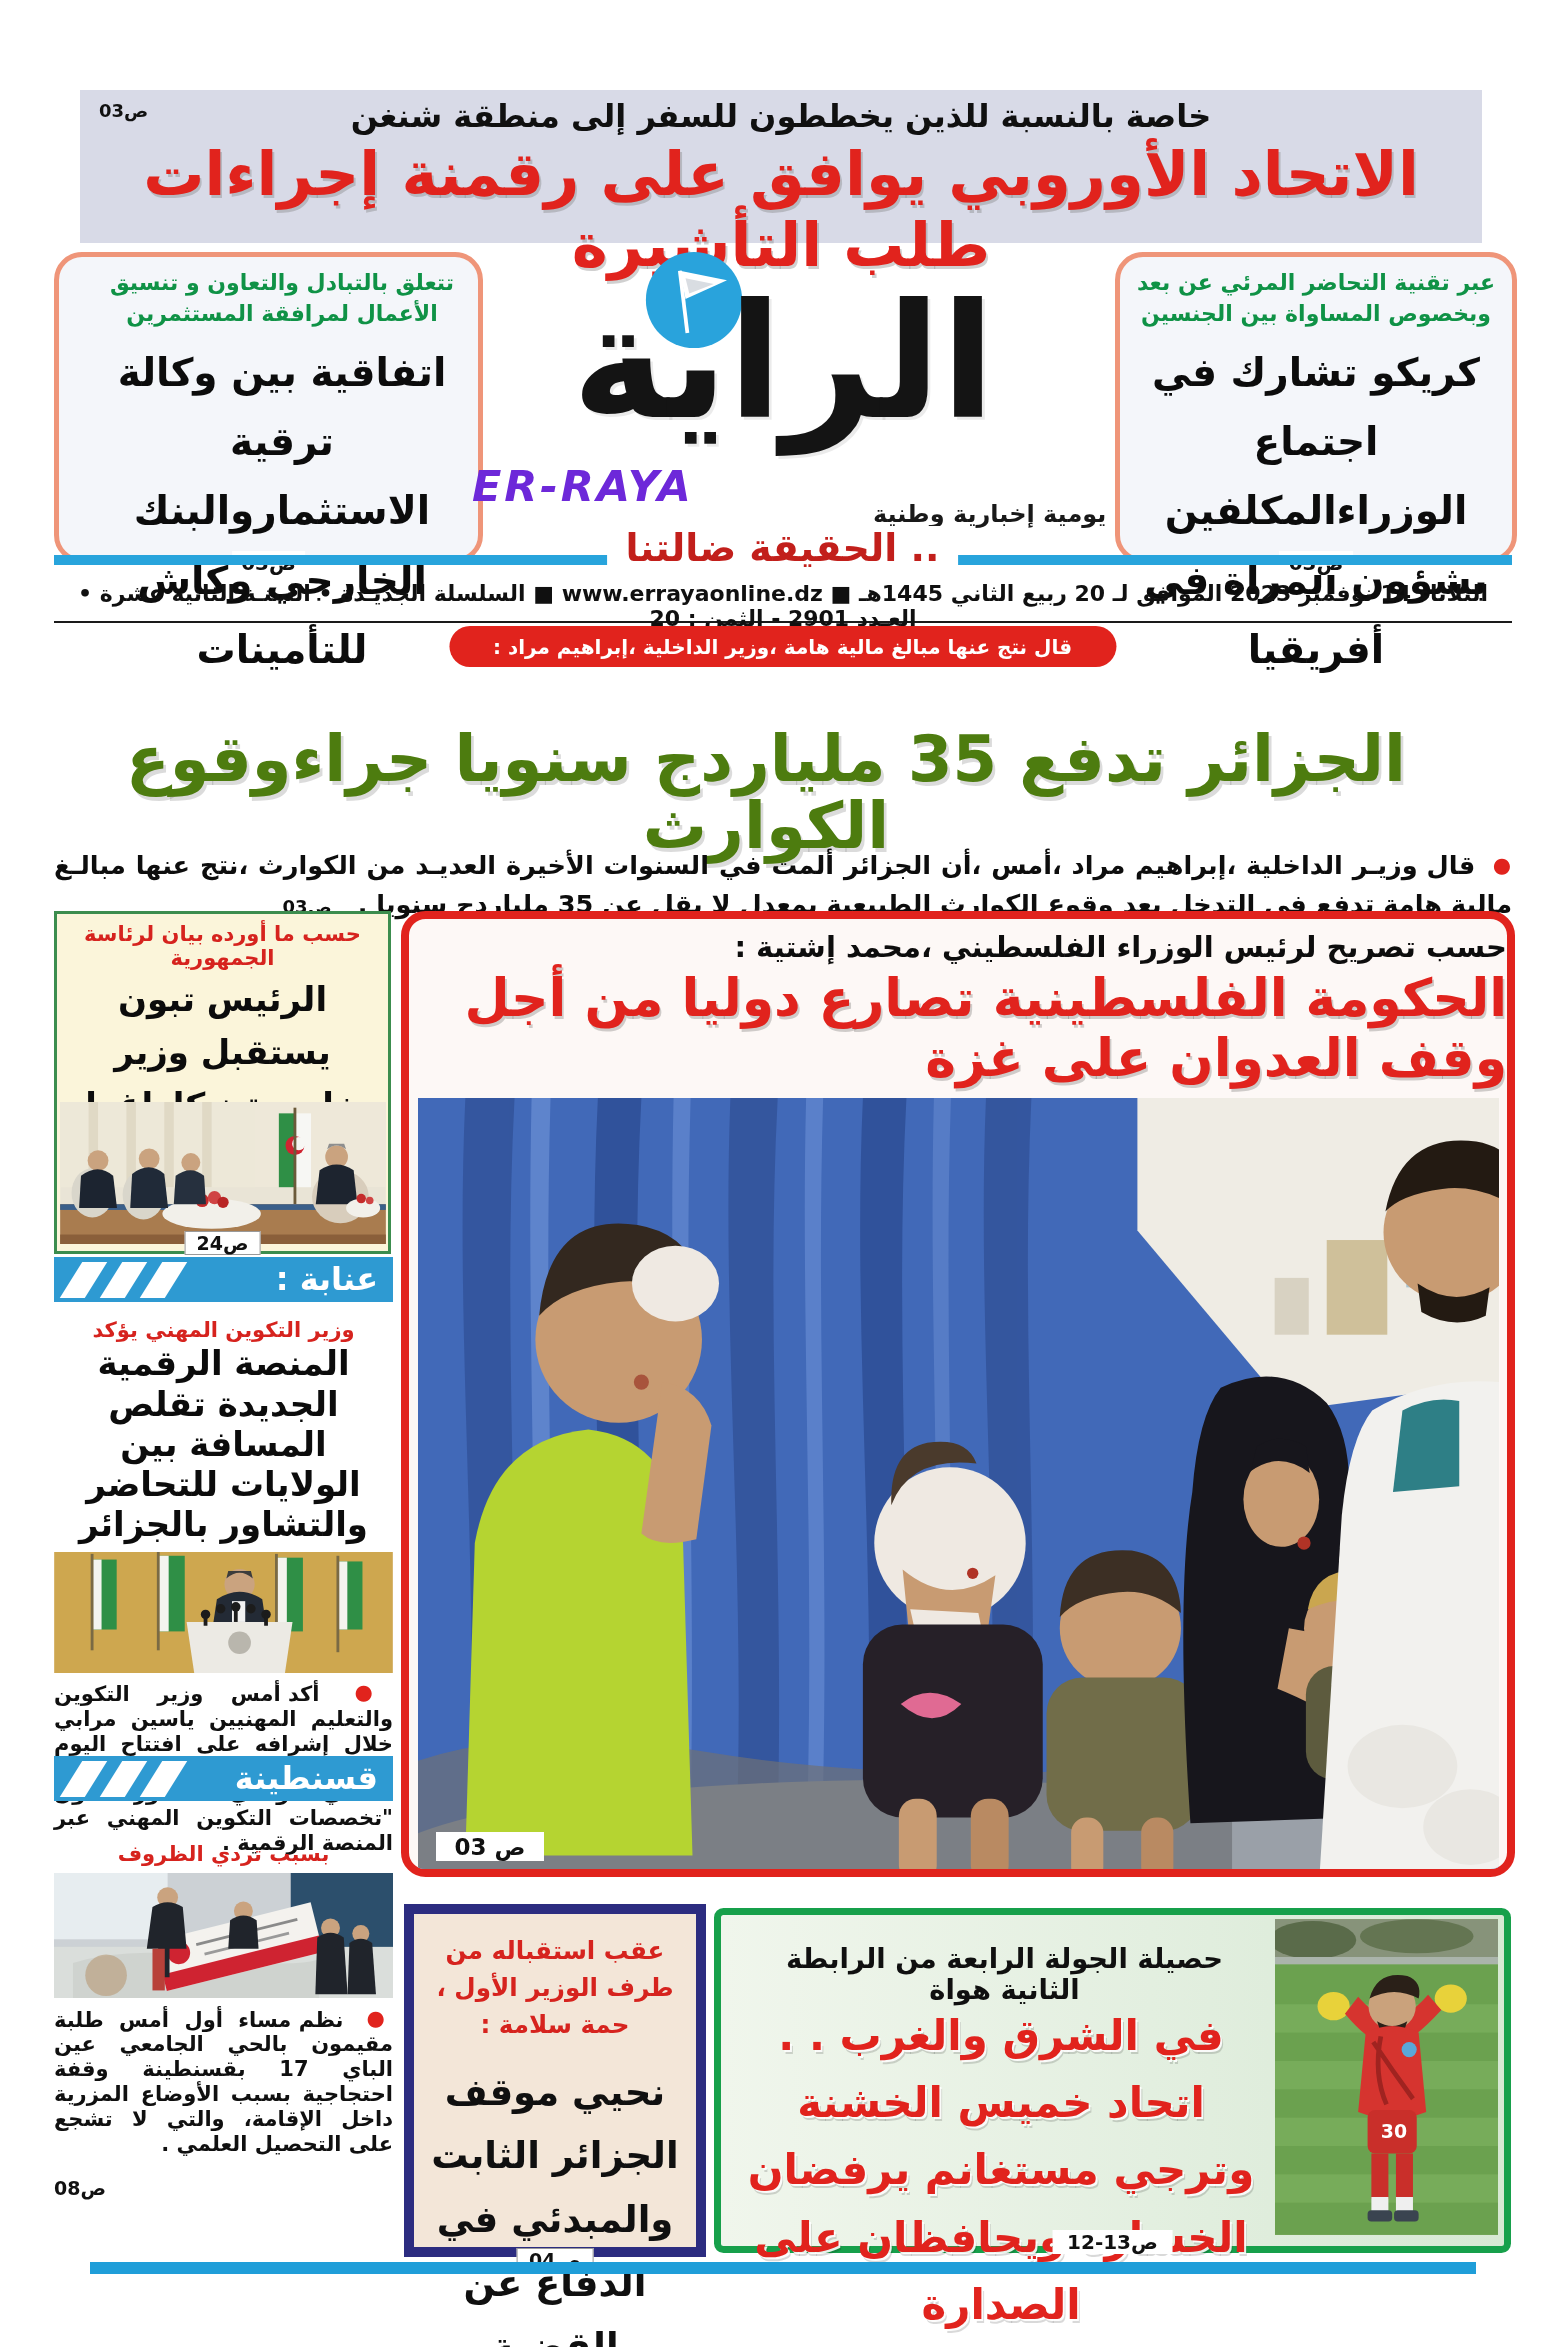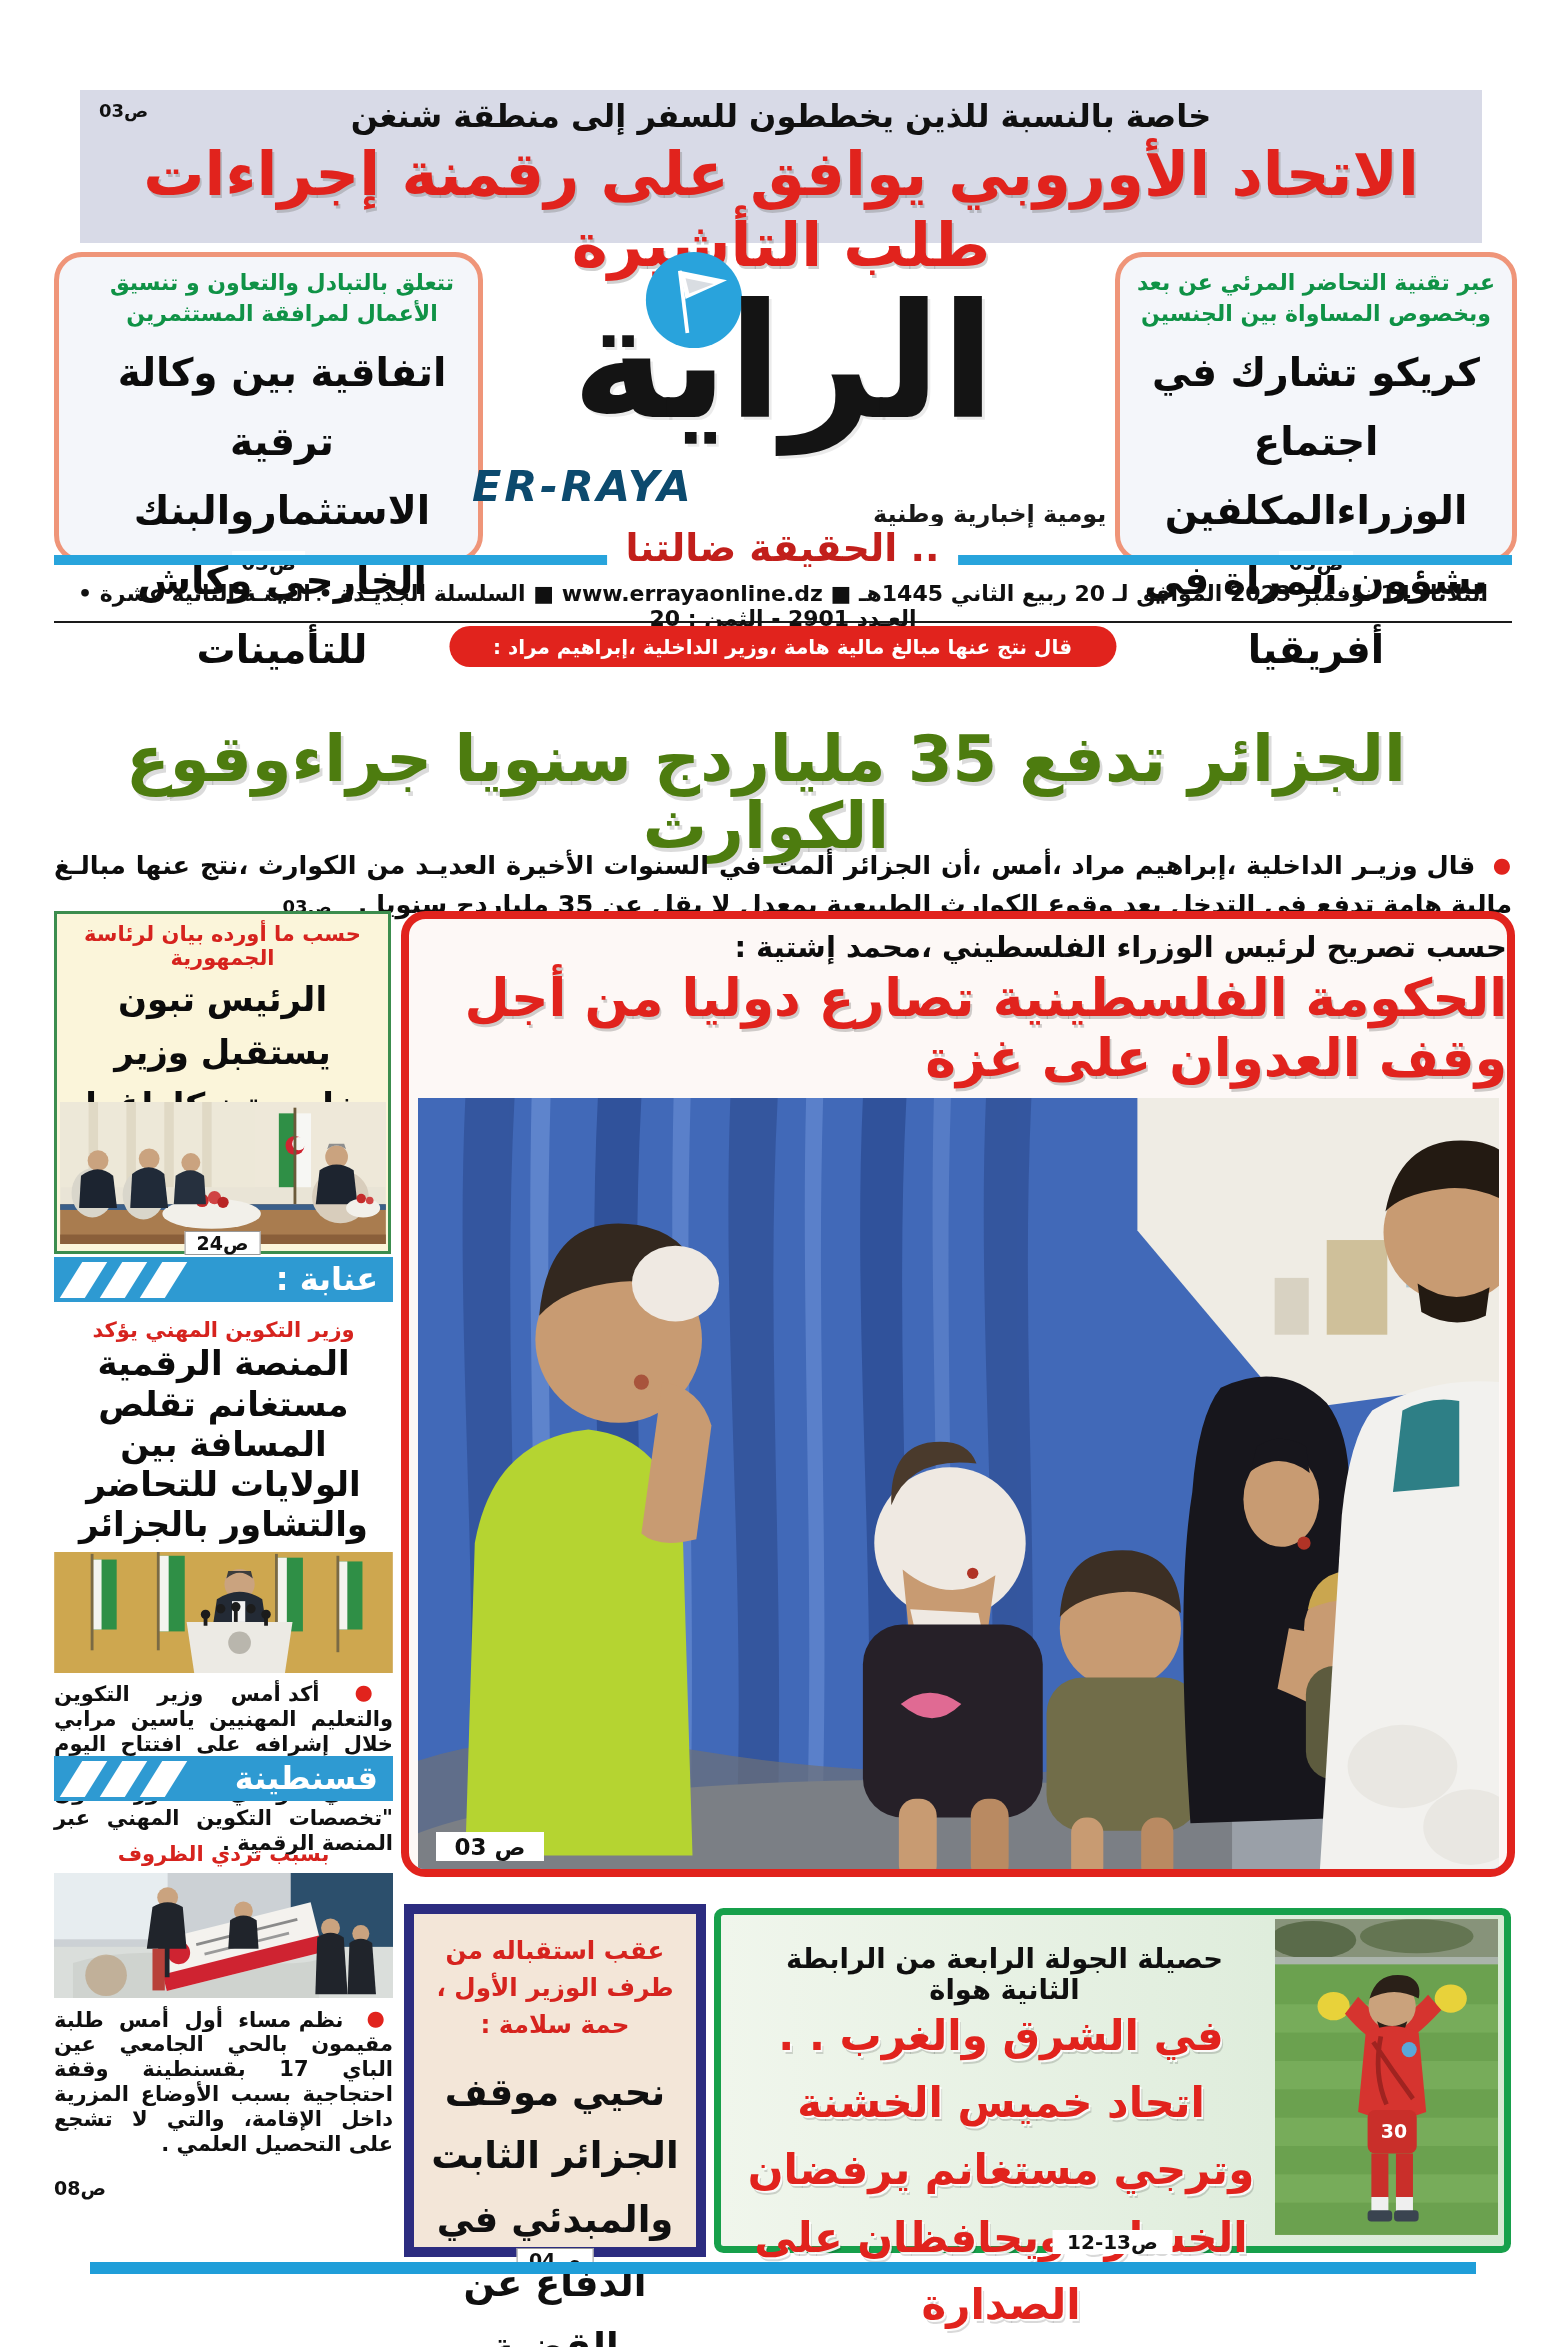--- a/index.html
+++ b/index.html
@@ -25,21 +25,21 @@
   .t-tab{position:absolute;bottom:-17px;left:50%;transform:translateX(-50%);
          background:#fff;padding:0 9.5px;font-size:20px;font-weight:800;}
 
   
   .logo-block{position:absolute;left:455px;top:244px;width:657px;height:316px;}
   .logo-flag{position:absolute;left:189px;top:5.7px;}
   .logo-ar{position:absolute;left:0;top:-38px;width:100%;text-align:center;
            font-size:159px;font-weight:900;color:#141414;line-height:312px;
            text-shadow:2.8px 2.8px 0 rgba(0,0,0,.08);}
   .logo-latin{position:absolute;left:17px;bottom:49px;font-size:43px;font-weight:900;
-              font-style:italic;color:#0c4a6e;letter-spacing:2.8px;}
+              font-style:italic;color:#6d28d9;letter-spacing:2.8px;}
   .logo-tagline{position:absolute;right:5.7px;bottom:32px;font-size:24px;font-weight:800;color:#191919;}
   .masthead-rule{position:absolute;left:54px;top:555px;width:1458px;height:10.4px;background:#28a4dc;}
   .slogan{position:absolute;left:50%;top:526px;transform:translateX(-50%);
           background:#fff;padding:0 19px;font-size:38px;font-weight:900;color:#c21f1b;z-index:2;}
 
   
   .dateline{position:absolute;left:54px;top:577px;width:1458px;height:40px;
             font-size:22px;font-weight:800;text-align:center;color:#101010;
             border-bottom:2.8px solid #1a1a1a;padding-top:3.8px;}
 
@@ -213,21 +213,21 @@
 
   <div class="banner banner-annaba">
     <span class="stripe" style="left:17px"></span>
     <span class="stripe" style="left:57px"></span>
     <span class="stripe" style="left:97px"></span>
     <span class="b-label ar">عنابة :</span>
   </div>
 
   <article class="col-story annaba-story">
     <div class="s-kicker ar">وزير التكوين المهني يؤكد</div>
-    <div class="s-headline ar">المنصة الرقمية مستغانم تقلص المسافة بين الولايات للتحاضر والتشاور بالجزائر</div>
+    <div class="s-headline ar">المنصة الرقمية الجديدة تقلص المسافة بين الولايات للتحاضر والتشاور بالجزائر</div>
     <span>
       <svg width="339" height="121" viewBox="0 0 358 128" style="display:block;margin-top:7.6px;">
         <rect width="358" height="128" fill="#d3ac54"></rect>
         <rect x="0" y="0" width="358" height="128" fill="#c9a24a" opacity="0.5"></rect>
         <g>
           <g transform="translate(40,8)">
               <rect width="26" height="74" fill="#2f8f46"></rect>
               <rect x="0" width="10" height="74" fill="#f4f4ef"></rect>
               <line x1="0" y1="-6" x2="0" y2="96" stroke="#7a6a44" stroke-width="3"></line>
             </g>

